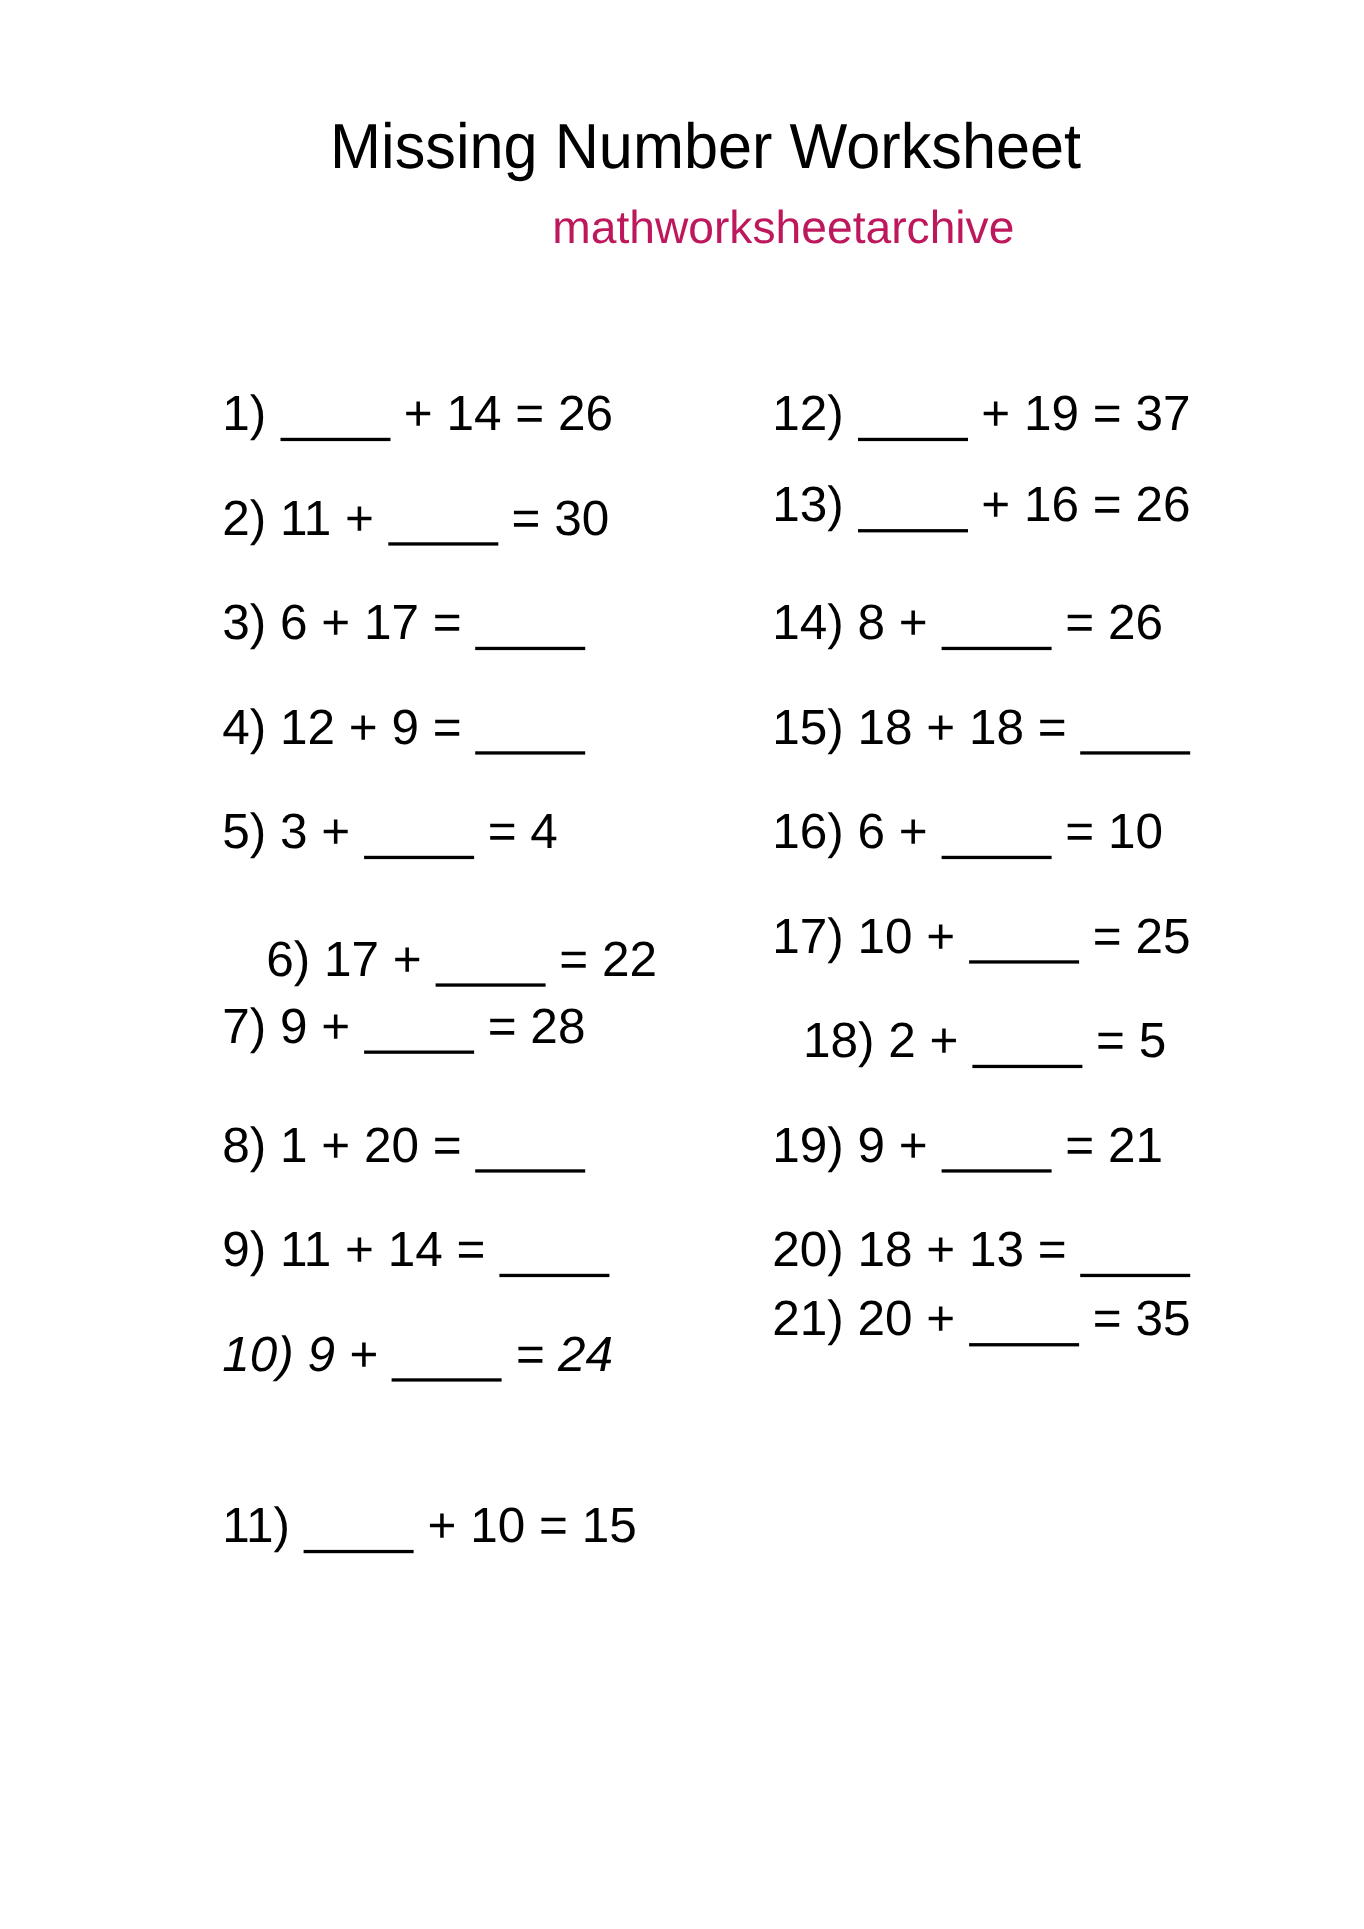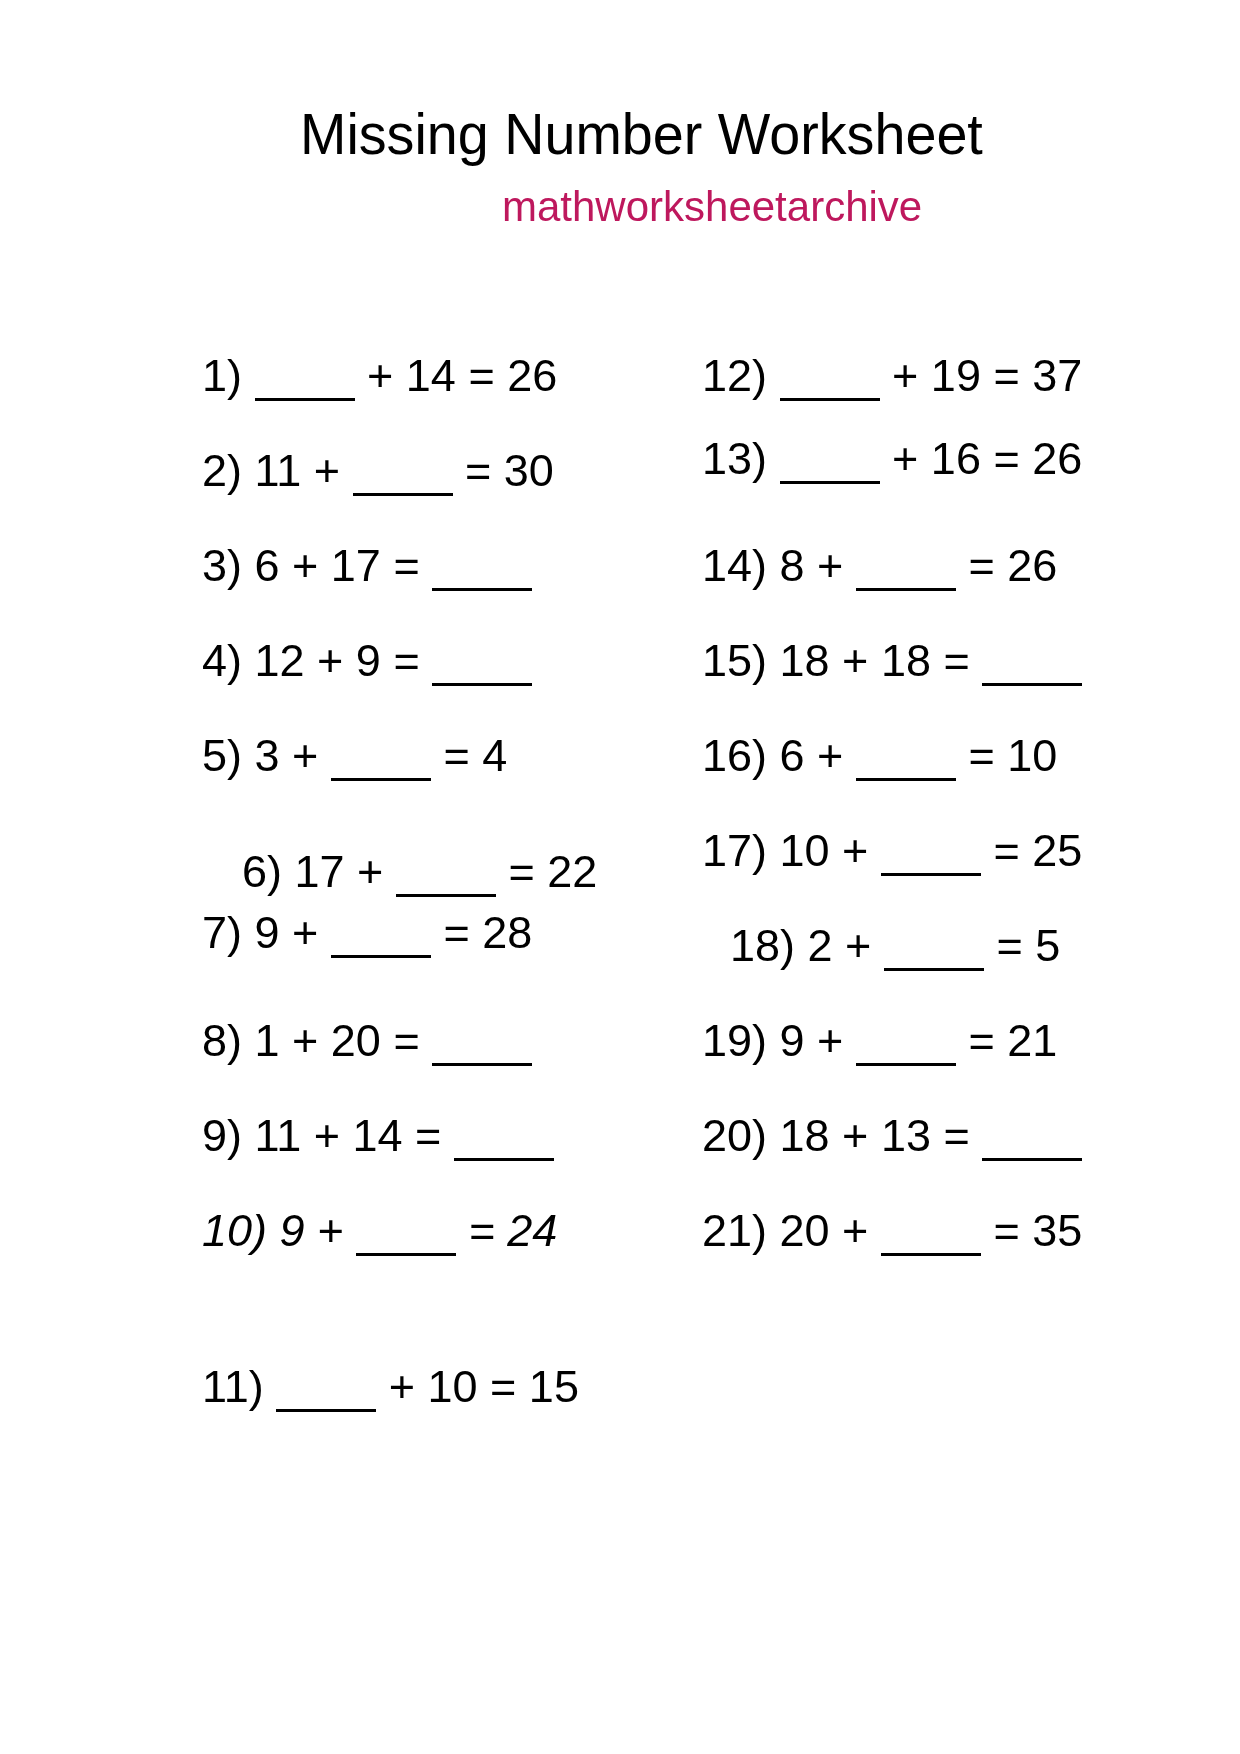--- a/index.html
+++ b/index.html
@@ -38,14 +38,14 @@
 <div class="col right">
     <div class="problem" style="top: 350px;"><span>12)</span> <span class="blank"></span> <span>+ 19 = 37</span></div>
     <div class="problem" style="top: 433px;"><span>13)</span> <span class="blank"></span> <span>+ 16 = 26</span></div>
     <div class="problem" style="top: 540px;"><span>14)</span> <span>8 +</span> <span class="blank"></span> <span>= 26</span></div>
     <div class="problem" style="top: 635px;"><span>15)</span> <span>18 + 18 =</span> <span class="blank"></span></div>
     <div class="problem" style="top: 730px;"><span>16)</span> <span>6 +</span> <span class="blank"></span> <span>= 10</span></div>
     <div class="problem" style="top: 825px; text-align: right;"><span>17)</span> <span>10 +</span> <span class="blank"></span> <span>= 25</span></div>
     <div class="problem" style="top: 920px; margin-left: 28px;"><span>18)</span> <span>2 +</span> <span class="blank"></span> <span>= 5</span></div>
     <div class="problem" style="top: 1015px;"><span>19)</span> <span>9 +</span> <span class="blank"></span> <span>= 21</span></div>
     <div class="problem" style="top: 1110px;"><span>20)</span> <span>18 + 13 =</span> <span class="blank"></span></div>
-    <div class="problem" style="top: 1205px;"><span>21)</span> <span>20 +</span> <span class="blank"></span> <span>= 35</span></div>
+    <div class="problem" style="top: 1173px;"><span>21)</span> <span>20 +</span> <span class="blank"></span> <span>= 35</span></div>
   </div>
 
 </body></html>

